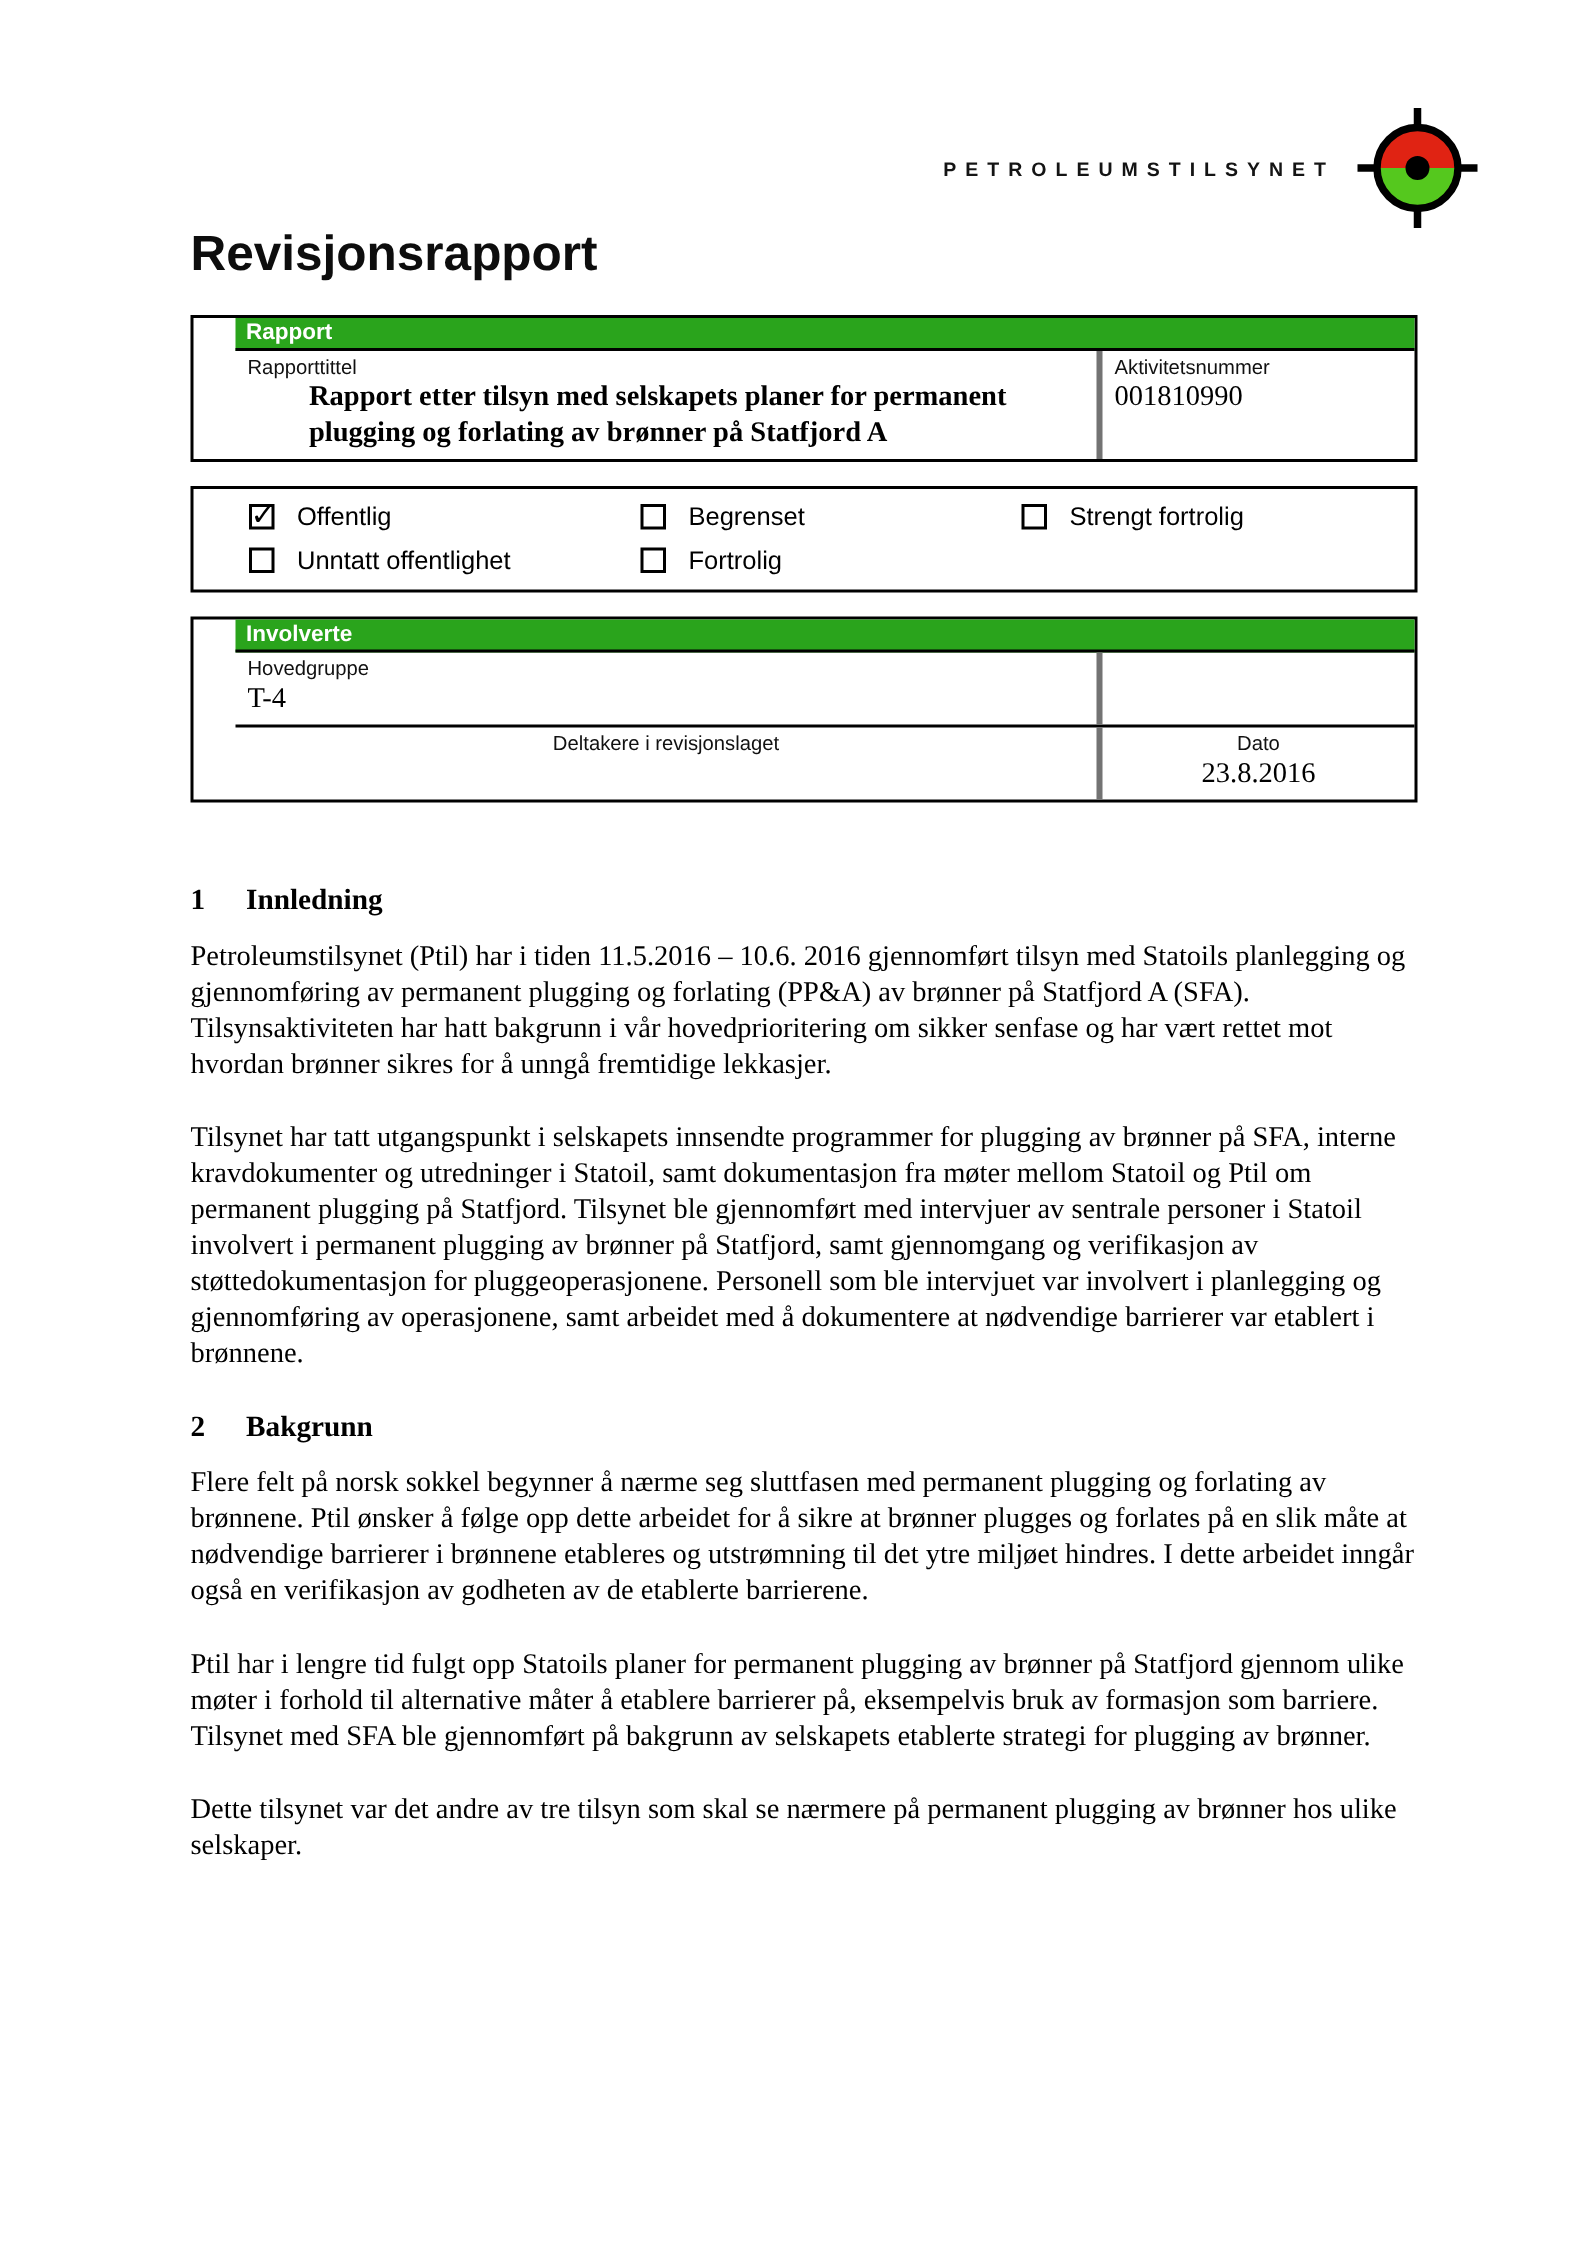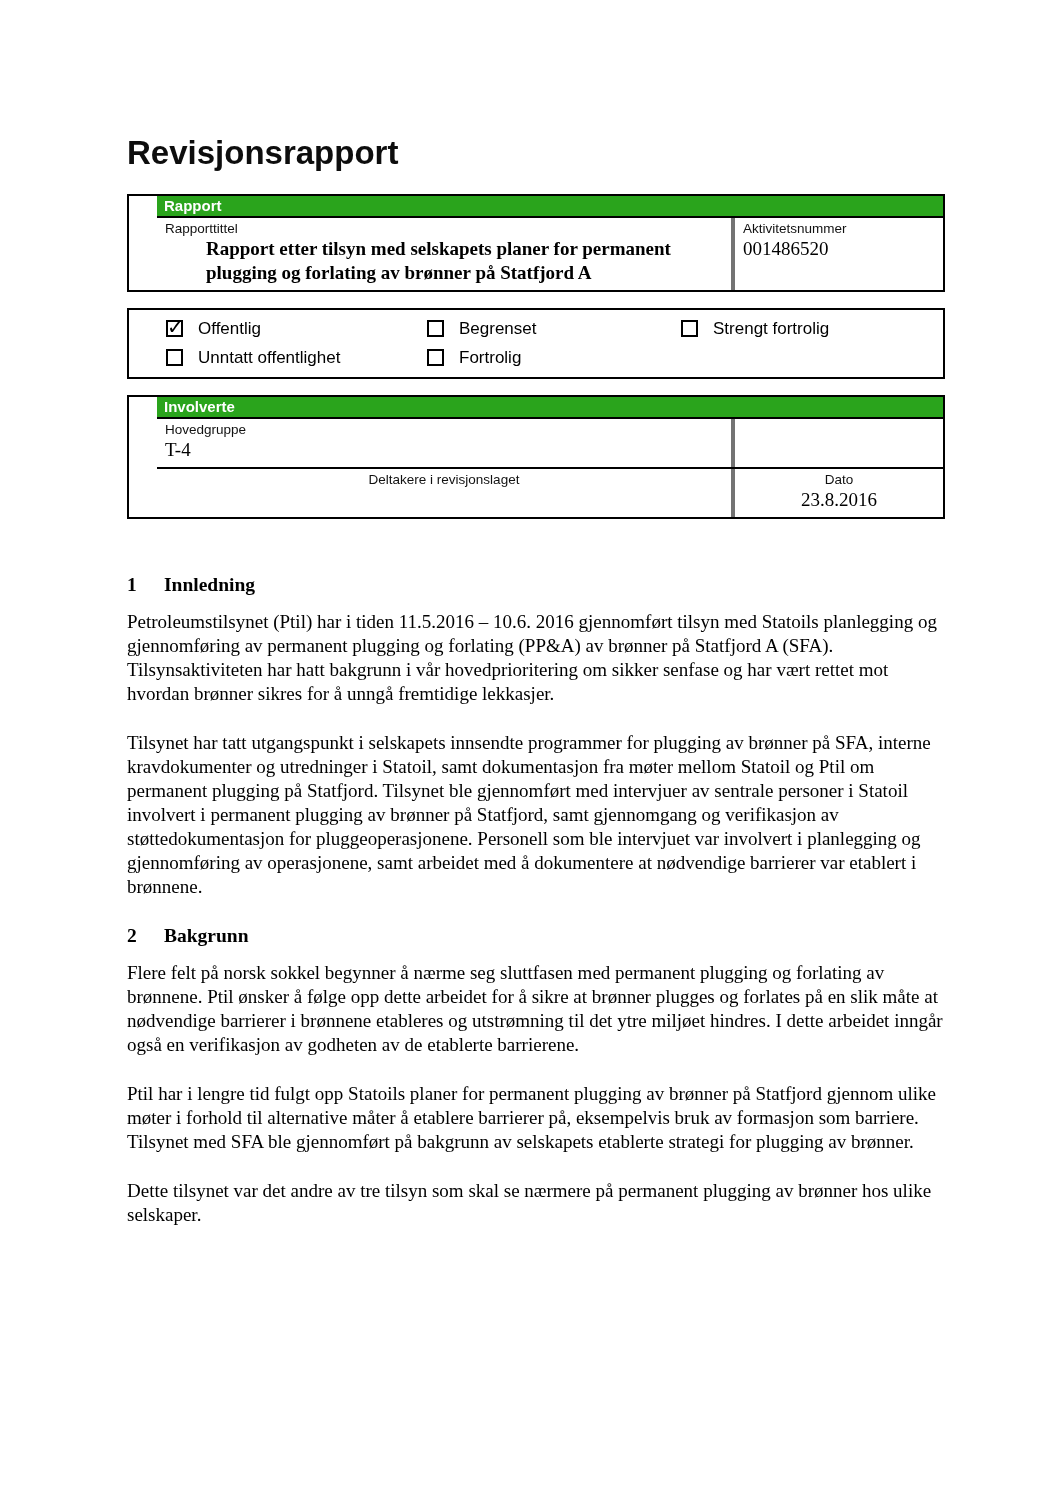--- a/index.html
+++ b/index.html
@@ -28,21 +28,21 @@
     letter-spacing: 6px;
     color: #141414;
     white-space: nowrap;
   }
   .logo-icon svg { display: block; }
 
   
   .content {
     position: absolute;
     left: 127px;
-    top: 0;
+    top: 16px;
     width: 818px;
   }
   .page-title {
     margin: 136px 0 0 0;
     font-family: "Liberation Sans", sans-serif;
     font-weight: bold;
     font-size: 33px;
     line-height: 34px;
     color: #0d0d0d;
   }
@@ -114,35 +114,48 @@
   .section-heading:first-child { margin-top: 0; }
   .section-heading .num { width: 37px; flex: none; }
   .body-text p { margin: 0 0 25px 0; }
   .body-text p:last-child { margin-bottom: 0; }
 </style>
 </head>
 <body>
 
 <div class="page">
 
+  <div class="logo">
+    <span class="logo-text">PETROLEUMSTILSYNET</span>
+    <span class="logo-icon">
+      <svg width="84" height="84" viewBox="0 0 84 84" aria-hidden="true">
+        <line x1="42" y1="2" x2="42" y2="82" stroke="#000" stroke-width="5"></line>
+        <line x1="2" y1="42" x2="82" y2="42" stroke="#000" stroke-width="5"></line>
+        <path d="M 15 42 A 27 27 0 0 1 69 42 Z" fill="var(--logo-red, #e02313)"></path>
+        <path d="M 15 42 A 27 27 0 0 0 69 42 Z" fill="var(--logo-green, #55c81e)"></path>
+        <circle cx="42" cy="42" r="27" fill="none" stroke="#000" stroke-width="5"></circle>
+        <circle cx="42" cy="42" r="8" fill="#000"></circle>
+      </svg>
+    </span>
+  </div>
 
   <div class="content">
 
     <h1 class="page-title">Revisjonsrapport</h1>
 
     <section class="tbl">
       <div class="tbl-header">Rapport</div>
       <div class="split rapport-body">
         <div class="cell cell-left">
           <div class="field-label">Rapporttittel</div>
           <div class="field-value value-bold">Rapport etter tilsyn med selskapets planer for permanent plugging og forlating av brønner på Statfjord A</div>
         </div>
         <div class="cell cell-right">
           <div class="field-label">Aktivitetsnummer</div>
-          <div class="field-value">001486520</div>
+          <div class="field-value">001810990</div>
         </div>
       </div>
     </section>
 
     <section class="tbl">
       <div class="grading">
         <div class="grade-row">
           <div class="grade-option">
             <span class="checkbox checked"></span>
             <span class="grade-label">Offentlig</span>

